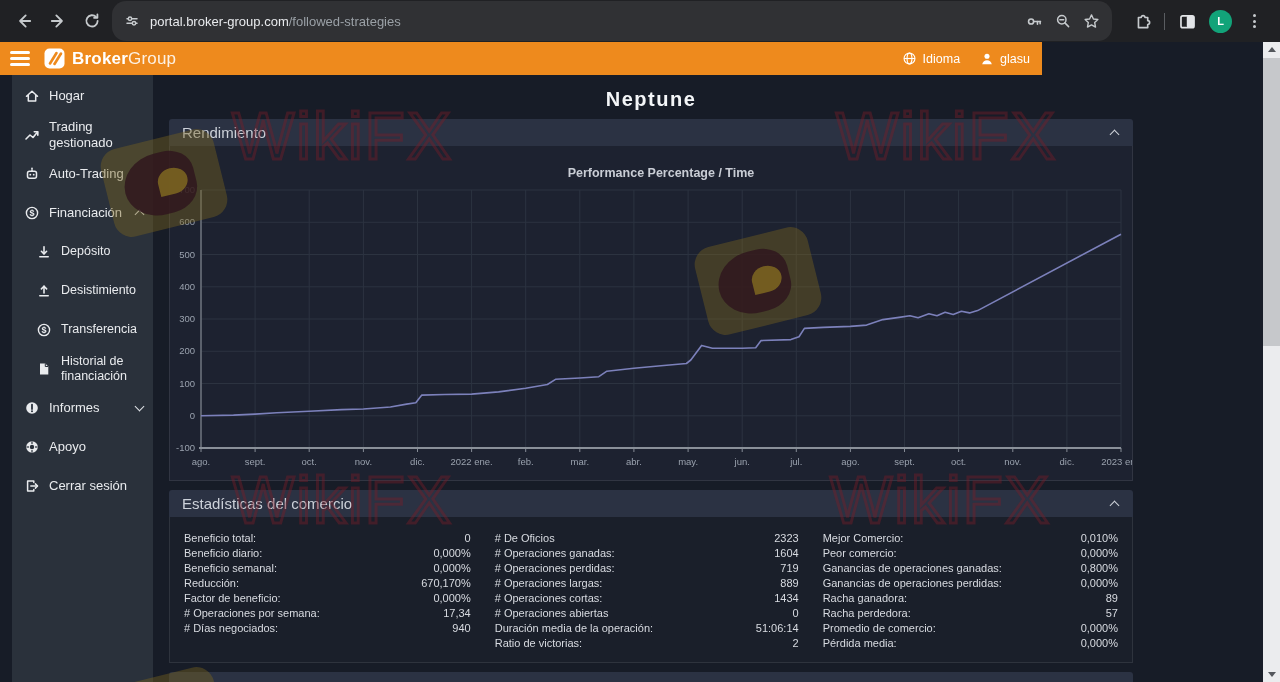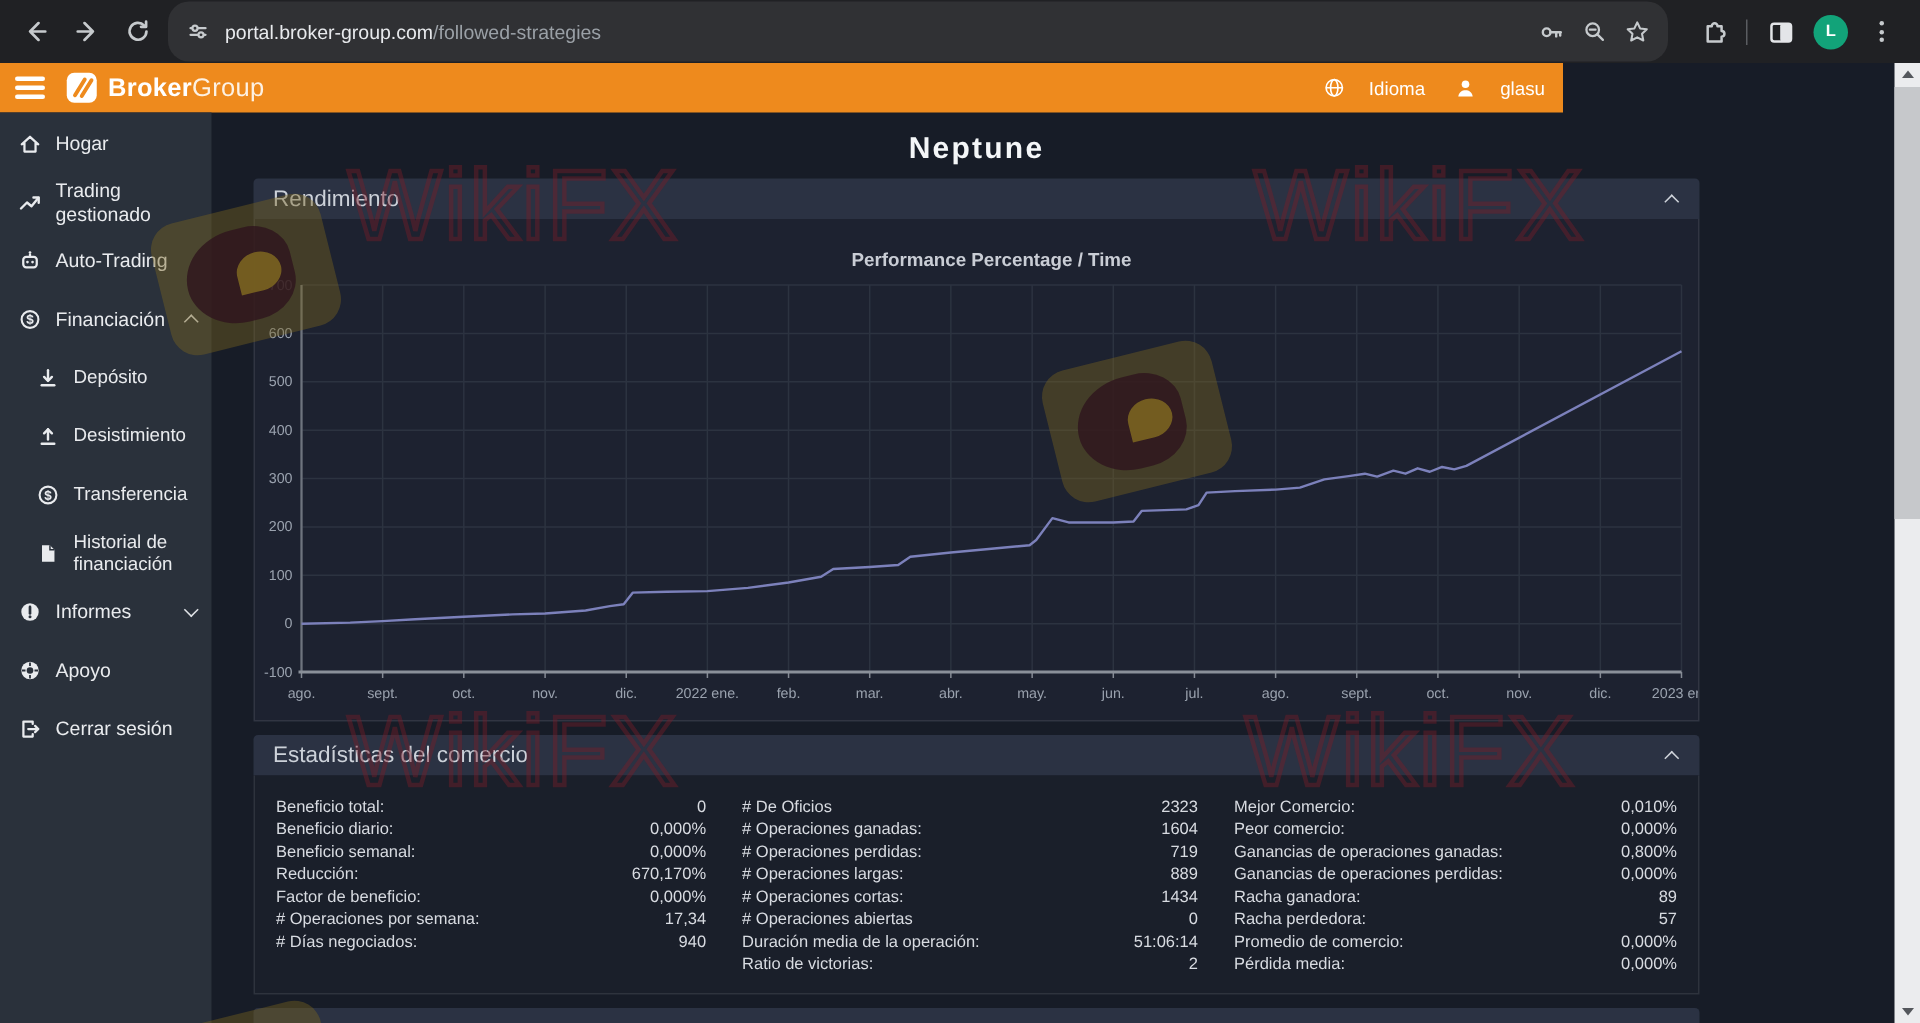--- a/index.html
+++ b/index.html
@@ -28,24 +28,24 @@
   
   .app-header { position:absolute; top:42px; left:0; width:1042px; height:33px;
     background:#ee8a1d; display:flex; align-items:center; color:#fff; padding:0 12px 0 10px; }
   .hamburger { width:20px; display:flex; flex-direction:column; gap:3.5px; margin-right:14px; }
   .hamburger i { height:2.5px; background:#fff; border-radius:2px; }
   .brand { display:flex; align-items:center; gap:7px; }
   .brand-text { font-size:17px; letter-spacing:.2px; }
   .brand-bold { font-weight:bold; }
   .brand-light { font-weight:normal; color:rgba(255,255,255,.88); }
   .hdr-right { margin-left:auto; display:flex; align-items:center; gap:20px; font-size:12.5px; }
-  .hdr-item { display:flex; align-items:center; gap:16px; }
+  .hdr-item { display:flex; align-items:center; gap:6px; }
 
   
-  .sidebar { position:absolute; top:75px; left:0; width:141px; height:607px; background:#2a313b; padding-top:1px; }
+  .sidebar { position:absolute; top:75px; left:12px; width:141px; height:607px; background:#2a313b; padding-top:1px; }
   .side-item { display:flex; align-items:center; min-height:39px; padding:0 10px 0 12px;
     color:#e9ebee; font-size:13px; cursor:pointer; line-height:1.2; }
   .side-item.sub { padding-left:24px; font-size:12.5px; }
   .side-ico { width:16px; height:16px; margin-right:9px; flex:none; display:flex; }
   .chev { width:7px; height:7px; border-right:1.8px solid #dfe2e6; border-bottom:1.8px solid #dfe2e6;
     margin-left:auto; flex:none; }
   .chev.down { transform:rotate(45deg); margin-top:-3px; }
   .chev.up { transform:rotate(-135deg); margin-top:4px; }
 
   

